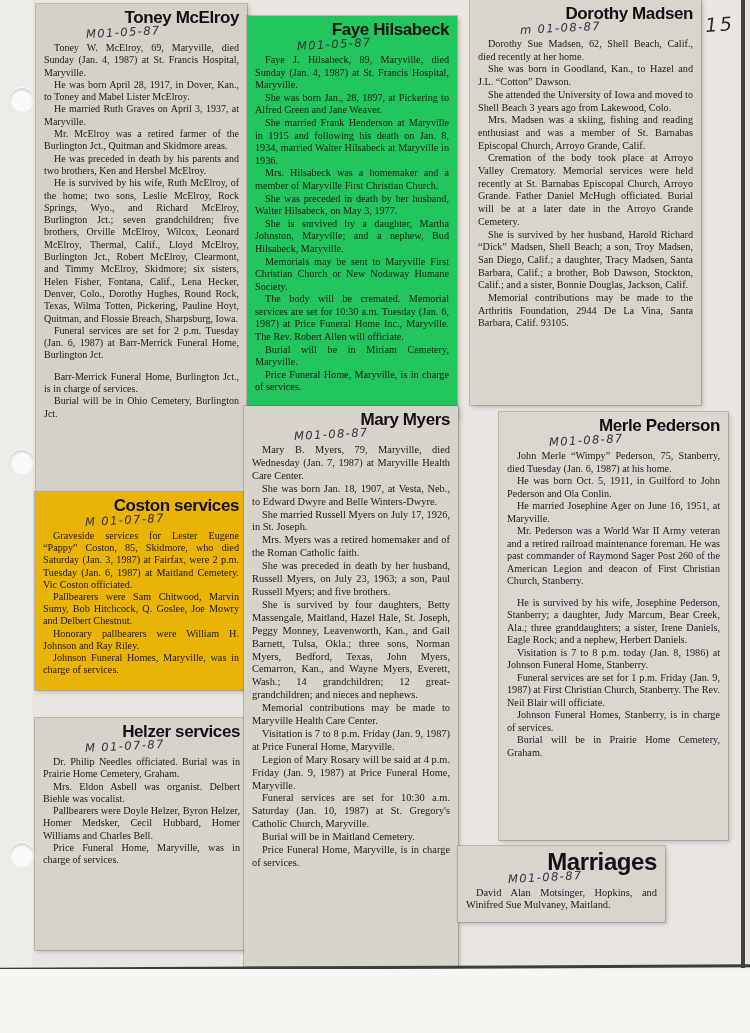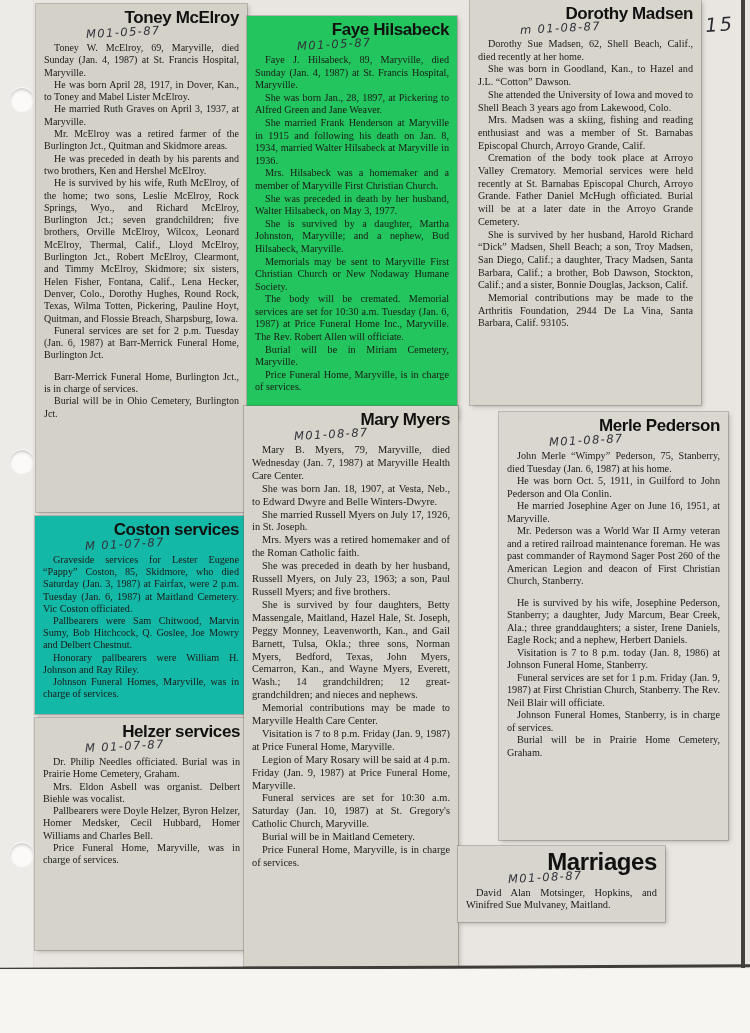--- a/index.html
+++ b/index.html
@@ -56,21 +56,21 @@
     letter-spacing:1.4px;color:#33323c;
     transform:rotate(-3deg);transform-origin:left center;
     margin:0 0 1px 42px;white-space:nowrap;
   }
   .clip .obit-p{
     margin:0;text-indent:10px;text-align:justify;
   }
   .clip .gap-before{margin-top:9px;}
   
   .c-mcelroy   {left:36px; top:4px;   width:211px;height:508px;background:#d4d1c9;font-size:10px;  line-height:12.3px;}
-  .c-coston    {left:35px; top:516px; width:212px;height:198px;background:#14b8a6;font-size:10.2px;line-height:12.2px;}
+  .c-coston    {left:35px; top:492px; width:212px;height:198px;background:#eab308;font-size:10.2px;line-height:12.2px;}
   .c-helzer    {left:35px; top:718px; width:213px;height:232px;background:#d6d3cb;font-size:10.2px;line-height:12.3px;}
   .c-hilsabeck {left:247px;top:16px;   width:210px;height:403px;background:#22c55e;font-size:10.2px;line-height:12.6px;}
   .c-myers     {left:244px;top:406px; width:214px;height:560px;background:#d7d4cc;font-size:10.4px;line-height:12.9px;}
   .c-madsen    {left:458px;top:0px;   width:231px;height:405px;background:#d8d5cd;font-size:10.2px;line-height:12.7px;margin-left:12px;}
   .c-pederson  {left:459px;top:412px; width:229px;height:428px;background:#dad7d0;font-size:10.2px;line-height:12.5px;margin-left:40px;}
   .c-marriages {left:458px;top:846px; width:207px;height:76px; background:#d8d5ce;font-size:10.4px;line-height:12px;}
   .c-marriages h2{font-size:24px;line-height:21px;}
   .page-number{
     position:absolute;left:676px;top:14px;
     font-family:"DejaVu Sans", sans-serif;font-style:italic;

